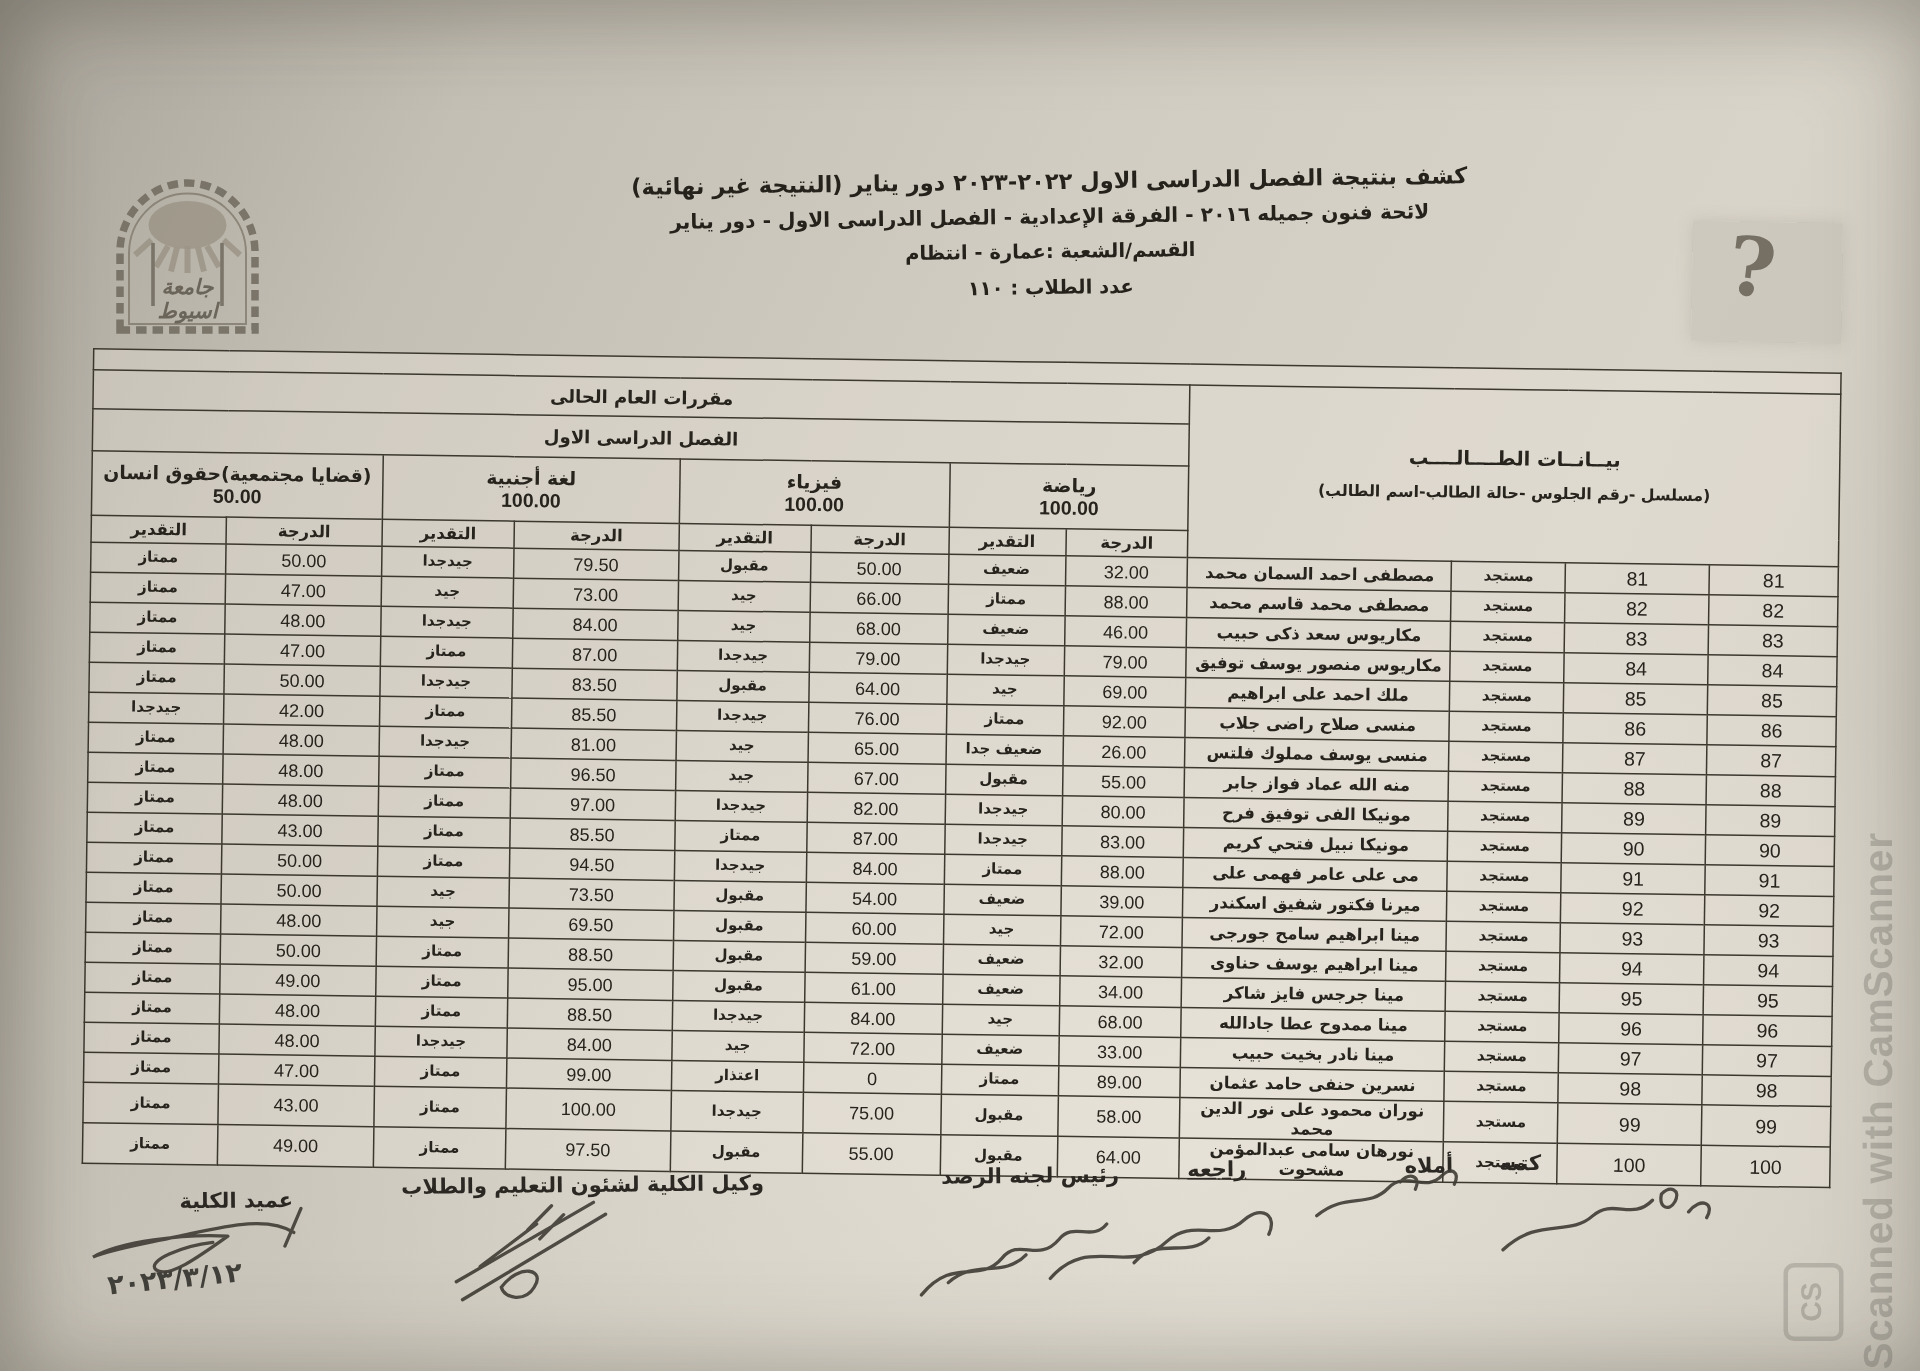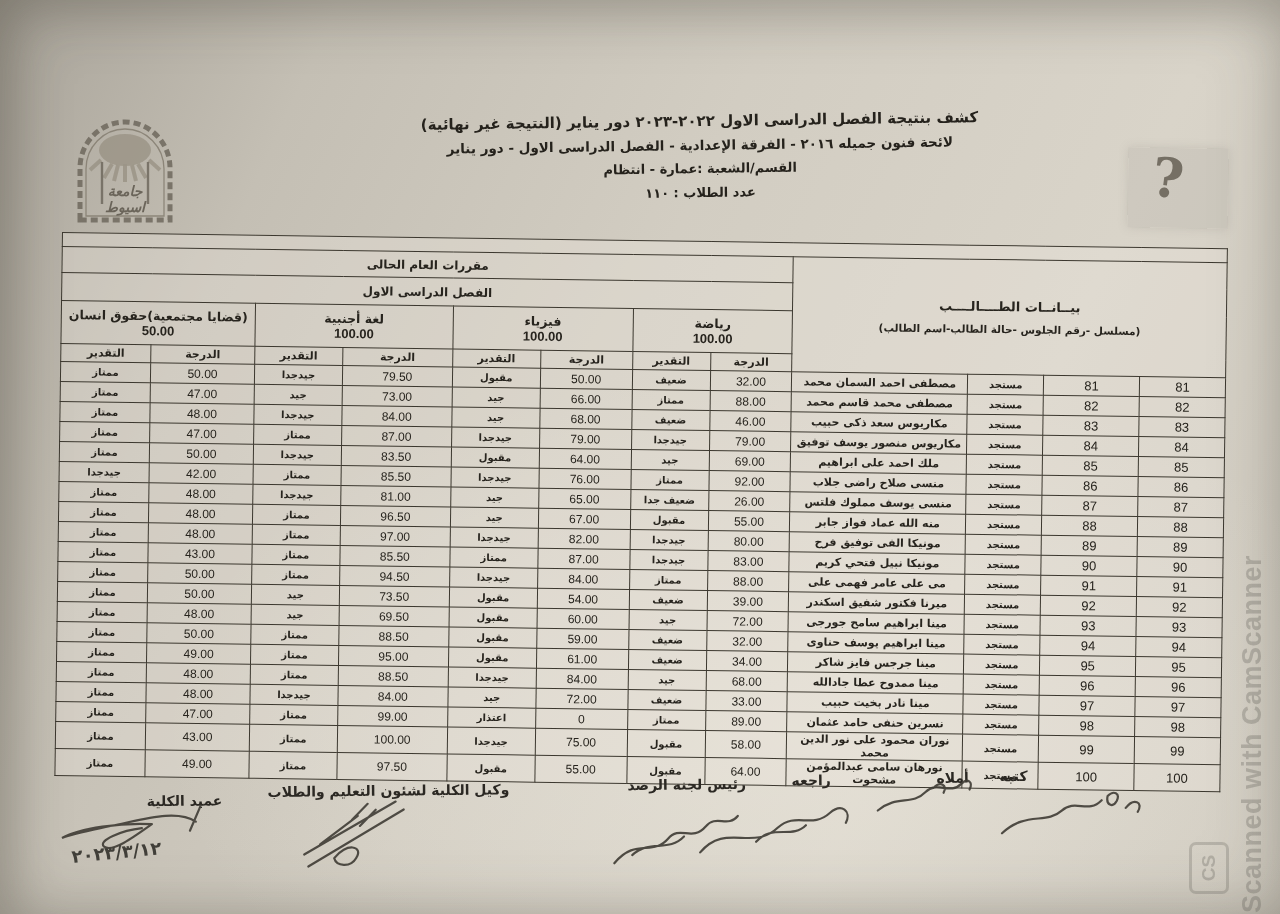--- a/index.html
+++ b/index.html
@@ -454,24 +454,24 @@
     <td class="ar">ممتاز</td>
     <td class="num">49.00</td>
     <td class="ar">ممتاز</td>
   </tr>
 </tbody>
 </table>
 
 <div class="footer">
   <div class="sig-label" style="left:1000px;top:17px;">كتبه</div>
   <div class="sig-label" style="left:893px;top:18px;margin-left:44px;">أملاه</div>
-  <div class="sig-label" style="left:792px;top:19px;">راجعه</div>
+  <div class="sig-label" style="left:792px;top:19px;text-decoration:underline;">راجعه</div>
   <div class="sig-label" style="left:628px;top:22px;">رئيس لجنه الرصد</div>
   <div class="sig-label" style="left:268px;top:25px;">وكيل الكلية لشئون التعليم والطلاب</div>
-  <div class="sig-label" style="left:147px;top:33px;">عميد الكلية</div>
+  <div class="sig-label" style="left:120px;top:33px;">عميد الكلية</div>
 
   <svg class="sig-svg" viewBox="0 0 1280 159">
     <g fill="none" stroke="#3f3c35" stroke-width="2.2" stroke-linecap="round" opacity=".9">
 
       <path d="M196,62 C178,50 148,58 118,64 C94,69 74,72 62,77 C80,67 122,62 152,64 M152,64 C132,78 112,92 104,86 C97,80 122,70 142,68 M201,46 C197,55 193,64 190,71"></path>
 
       <path d="M308,108 L404,52 M304,96 L396,44 M320,86 L358,58 M334,100 C346,84 364,88 356,100 C350,110 336,108 334,100 M352,62 L368,46 M360,68 L376,52"></path>
 
       <path d="M614,108 C636,82 652,102 668,84 C680,70 692,88 706,72 C716,60 728,74 738,62 M632,100 C650,84 668,98 684,82"></path>
 

